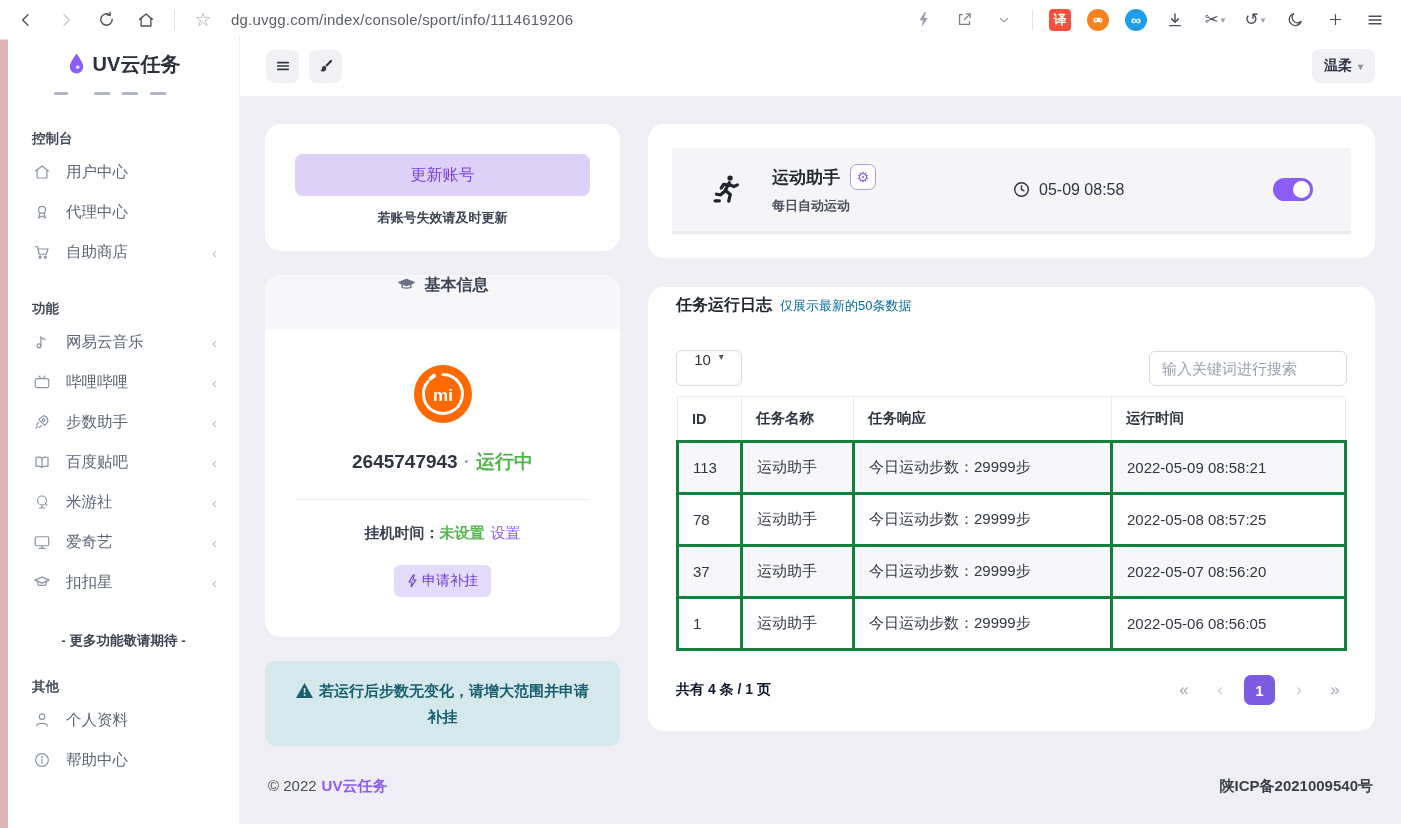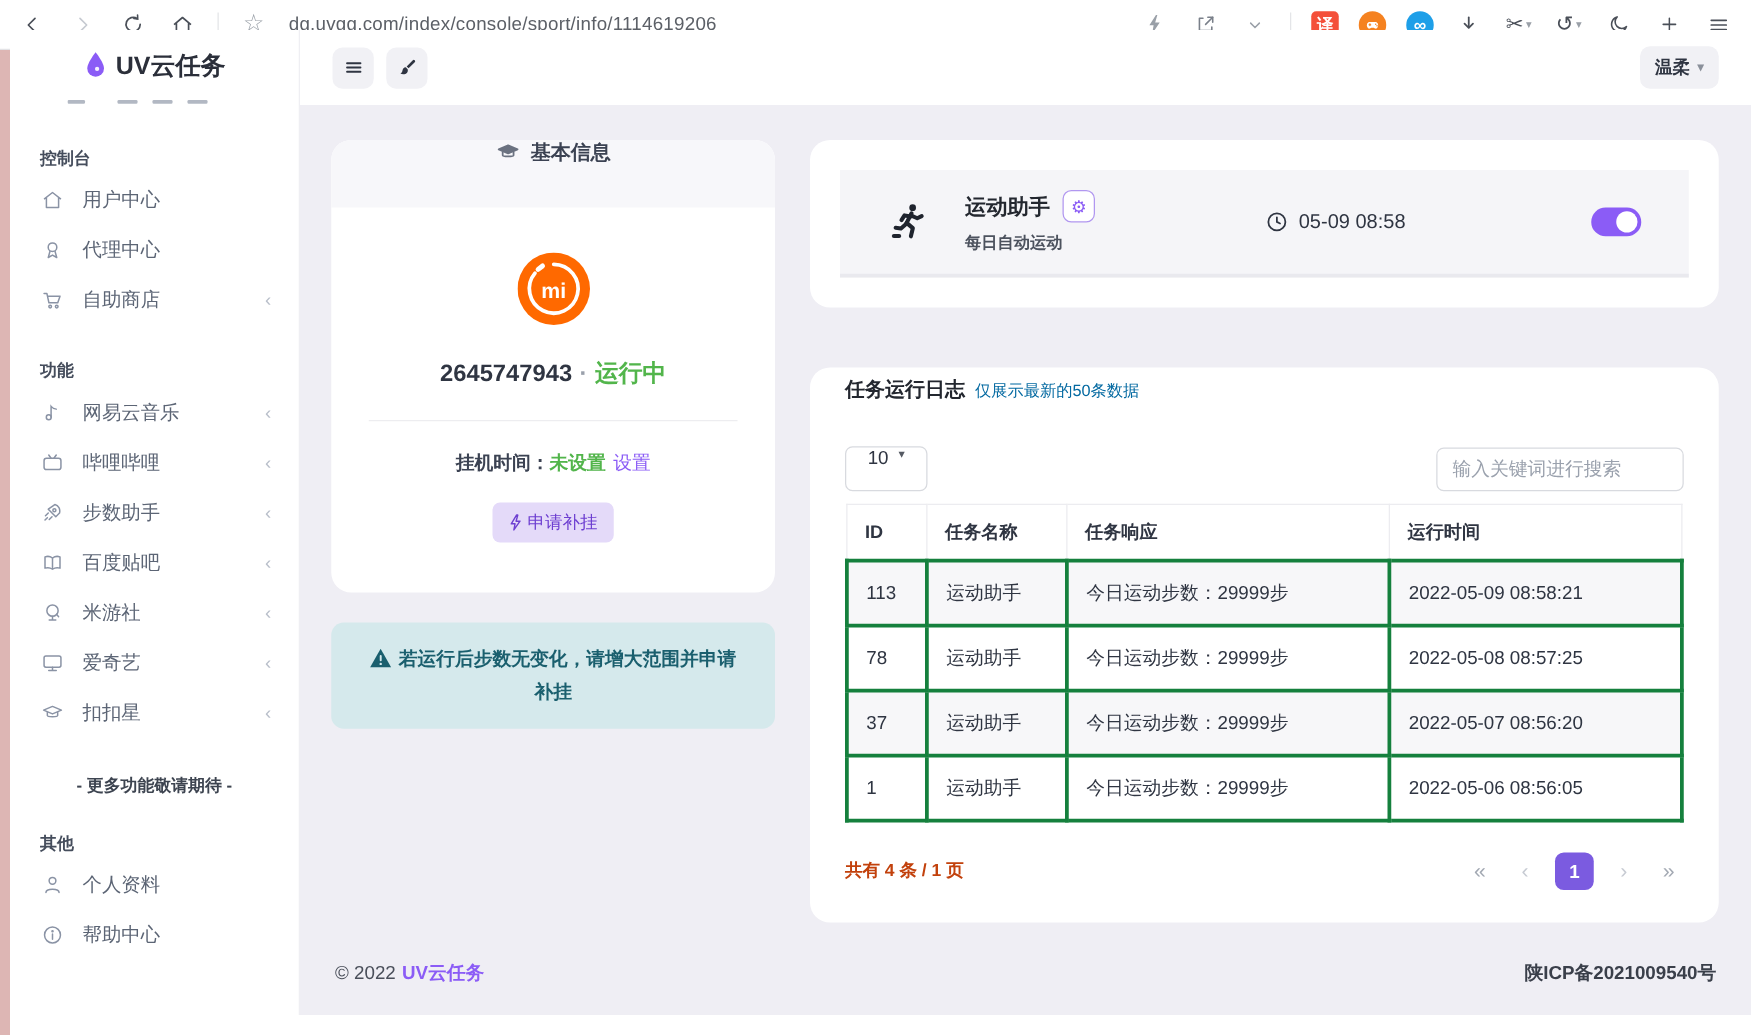--- a/index.html
+++ b/index.html
@@ -23,21 +23,21 @@
   .badge-translate{ width:22px; height:22px; border-radius:4px; background:#f4503a;
     color:#fff; font-size:13px; font-weight:bold; display:flex; align-items:center; justify-content:center;}
   .badge-game{ width:22px; height:22px; border-radius:50%; background:#f58220;
     display:flex; align-items:center; justify-content:center;}
   .badge-inf{ width:22px; height:22px; border-radius:50%; background:#1e9fe8;
     color:#fff; font-size:14px; font-weight:bold; display:flex; align-items:center; justify-content:center;}
   .mini-caret{ font-size:9px; color:#9aa0a8; margin-left:2px; }
   
   .win-edge{ position:absolute; left:0; top:40px; width:8px; height:788px; background:#ddb6b4; }
   
-  .app{ position:absolute; top:24px; left:8px; width:1393px; height:788px; display:flex; }
+  .app{ position:absolute; top:36px; left:8px; width:1393px; height:788px; display:flex; }
   .sidebar{ width:232px; background:#fff; border-right:1px solid #efeff3; flex:none; display:flex; flex-direction:column; }
   .logo-row{ height:56px; display:flex; align-items:center; justify-content:center; gap:7px; }
   .logo-text{ font-size:20px; font-weight:bold; color:#2b2f3a; }
   .clipped-item{ height:10px; overflow:hidden; margin:0 0 0 46px; display:flex; gap:12px; align-items:flex-start; opacity:.75;}
   .clipped-item i{ display:block; height:3px; border-radius:1px; background:#99a1b0; }
   .nav{ flex:1; }
   .nav-label{ margin:28px 0 4px 24px; font-size:13.5px; font-weight:bold; color:#454d5c; }
   .nav-item{ height:40px; display:flex; align-items:center; gap:14px; padding:0 22px 0 24px;
     color:#5c6575; font-size:15.5px; cursor:pointer; }
   .nav-item .ic{ width:20px; height:20px; display:flex; align-items:center; justify-content:center; color:#8a93a5;}
@@ -91,39 +91,39 @@
   .task-title{ font-size:17px; font-weight:bold; color:#23272f; }
   .gear-box{ width:26px; height:26px; border:1.5px solid #b197f0; border-radius:7px;
     display:flex; align-items:center; justify-content:center; color:#8b5cf6; font-size:14px;
     background:#fff; cursor:pointer; }
   .task-sub{ margin-top:7px; font-size:13px; font-weight:bold; color:#4c525e; }
   .task-time{ display:flex; align-items:center; gap:8px; font-size:16px; color:#2f3542; }
   .toggle{ margin-left:auto; width:40px; height:23px; border-radius:12px; background:#8b5cf6;
     position:relative; cursor:pointer; flex:none; }
   .toggle .knob{ position:absolute; top:3px; right:3px; width:17px; height:17px; border-radius:50%; background:#fff; }
   
-  .log-card{ padding:8px 28px 26px;margin-top:19px; }
+  .log-card{ padding:8px 28px 26px; }
   .log-title-row{ display:flex; align-items:baseline; gap:8px; }
   .log-title{ font-size:16px; font-weight:bold; color:#23272f; }
   .log-sub{ font-size:13px; color:#0369a1; }
   .log-controls{ margin-top:34px; display:flex; justify-content:space-between; align-items:center; }
   .size-select{ width:66px; height:36px; border:1px solid #d8dadf; border-radius:6px; background:#fff;
     display:flex; align-items:flex-start; justify-content:center; gap:8px; font-size:15px; color:#2f3542; cursor:pointer;}
   .size-select .car{ font-size:10px; color:#555a63; }
   .search-input{ width:198px; height:35px; border:1px solid #d8dadf; border-radius:6px;
     padding:0 12px; font-size:15px; color:#2f3542; font-family:inherit; outline:none; }
   .search-input::placeholder{ color:#9aa1ad; }
   table.log-table{ width:100%; border-collapse:collapse; margin-top:10px; }
   .log-table th{ border:1px solid #ececf0; text-align:left; padding:12px 14px;
     font-size:14.5px; color:#2f3542; font-weight:bold; background:#fff; }
   .log-table td{ border:3px solid #15803d; padding:15px 14px; font-size:15px; color:#2f3542; }
   .log-table tbody tr:nth-child(odd){ background:#f7f7f9; }
   .log-table .c0{ width:64px; } .log-table .c1{ width:112px; } .log-table .c2{ width:258px; }
   .log-footer{ margin-top:24px; display:flex; justify-content:space-between; align-items:center; }
-  .log-summary{ font-size:14px; font-weight:bold; color:#c2410c;text-align:center; }
+  .log-summary{ font-size:14px; font-weight:bold; color:#0f172a;text-align:center; }
   .pager{ display:flex; align-items:center; gap:12px; }
   .pg{ min-width:24px; height:30px; display:flex; align-items:center; justify-content:center;
     font-size:17px; color:#a3a9b3; cursor:pointer; }
   .pg.light{ color:#c7cbd3; }
   .pg.cur{ width:31px; background:#7b5be0; border-radius:7px; color:#fff; font-size:15px; font-weight:bold; }
   
   .page-footer{ margin-top:auto; padding:0 2px 0 3px; height:80px; display:flex; align-items:center; justify-content:space-between; }
   .copyright{ font-size:15px; color:#4a4f5a; }
   .copyright .brand{ color:#8b5cf6; font-weight:bold; margin-left:5px; cursor:pointer;}
   .icp{ font-size:15px; font-weight:bold; color:#3a3f4a; }
@@ -380,20 +380,24 @@
       <button class="theme-btn">
         <span>温柔</span>
         <span class="car">▾</span>
       </button>
     </div>
 
     <div class="main">
       <div class="cols">
 
         <div class="col-left">
+          <div class="card acct-card">
+            <button class="update-btn">更新账号</button>
+            <div class="acct-hint">若账号失效请及时更新</div>
+          </div>
 
           <div class="card">
             <div class="info-head">
               <svg width="19" height="19" viewBox="0 0 24 24" fill="none" stroke="#6b7280" stroke-width="1.8" stroke-linejoin="round">
                   <path d="M2.5 9.5 L12 5.5 L21.5 9.5 L12 13.5 Z" fill="#6b7280"></path>
                   <path d="M6.5 11.5 V15.3 C6.5 17 17.5 17 17.5 15.3 V11.5"></path>
                 </svg>
               <span>基本信息</span>
             </div>
             <div class="info-body">

